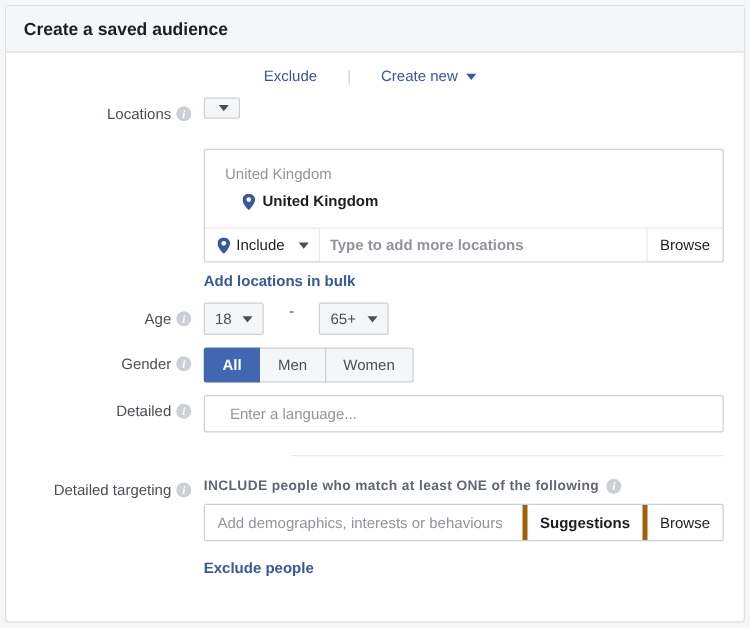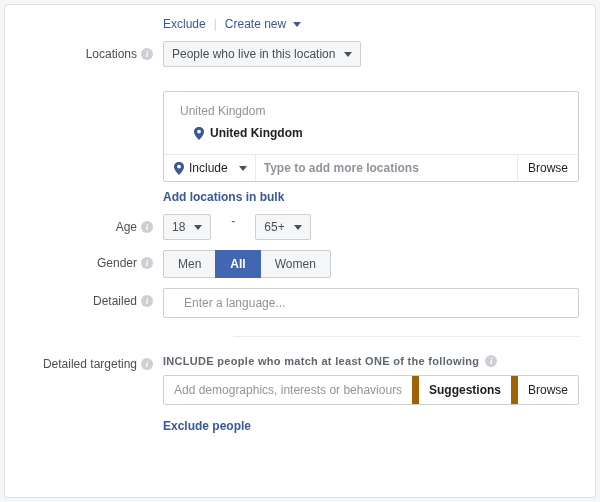--- a/index.html
+++ b/index.html
@@ -70,23 +70,24 @@
     font-style: italic;
     font-family: Georgia, serif;
   }
   .link {
     color: #385898;
     cursor: pointer;
     font-size: 12px;
   }
   .top-links {
     display: flex;
-    gap: 8px;
+    gap: 24px;
     align-items: center;
     padding-top: 4px;
+    margin-left: 48px;
   }
   .sep {
     color: #ccd0d5;
   }
   .caret-down {
     display: inline-block;
     width: 0;
     height: 0;
     border-left: 4px solid transparent;
     border-right: 4px solid transparent;
@@ -236,32 +237,33 @@
   .dt-input {
     flex: 1;
     border: none;
     padding: 7px 10px;
     font-size: 12px;
     outline: none;
   }
   .dt-input::placeholder { color: #90949c; }
   .dt-side {
     padding: 7px 10px;
-    border-left: 7px solid #a16207;
+    border-left: 4px solid #a16207;
     cursor: pointer;
     font-size: 12px;
     color: #1c1e21;
   }
   .dt-side.strong { font-weight: bold; }
 </style>
 </head>
 <body>
 
 <div class="modal">
 
+  <div class="modal-header">Create a saved audience</div>
 
   <div class="modal-body">
 
     <div class="row">
       <div class="row-label"></div>
       <div class="row-content top-links">
         <span class="link">Exclude</span>
         <span class="sep">|</span>
         <span class="link">
           <span>Create new</span>
@@ -270,21 +272,20 @@
       </div>
     </div>
 
     <div class="row">
       <div class="row-label">
         <span>Locations</span>
         <span class="info-icon">i</span>
       </div>
       <div class="row-content">
         <div class="dd-btn">
-          <span>People who live in this location</span>
           <span class="caret-down dark"></span>
         </div>
 
         <div class="loc-box">
           <div class="loc-list">
             <div class="loc-parent">United Kingdom</div>
             <div class="loc-item">
               <span class="pin-icon">
                 <svg viewBox="0 0 10 13">
                     <path fill="#385898" d="M5 0C2.2 0 0 2.1 0 4.7 0 8.3 5 13 5 13s5-4.7 5-8.3C10 2.1 7.8 0 5 0z"></path>
@@ -334,22 +335,22 @@
       </div>
     </div>
 
     <div class="row">
       <div class="row-label">
         <span>Gender</span>
         <span class="info-icon">i</span>
       </div>
       <div class="row-content">
         <div class="btn-group">
+          <div class="seg active">All</div>
           <div class="seg">Men</div>
-          <div class="seg active">All</div>
           <div class="seg">Women</div>
         </div>
       </div>
     </div>
 
     <div class="row">
       <div class="row-label">
         <span>Detailed</span>
         <span class="info-icon">i</span>
       </div>

